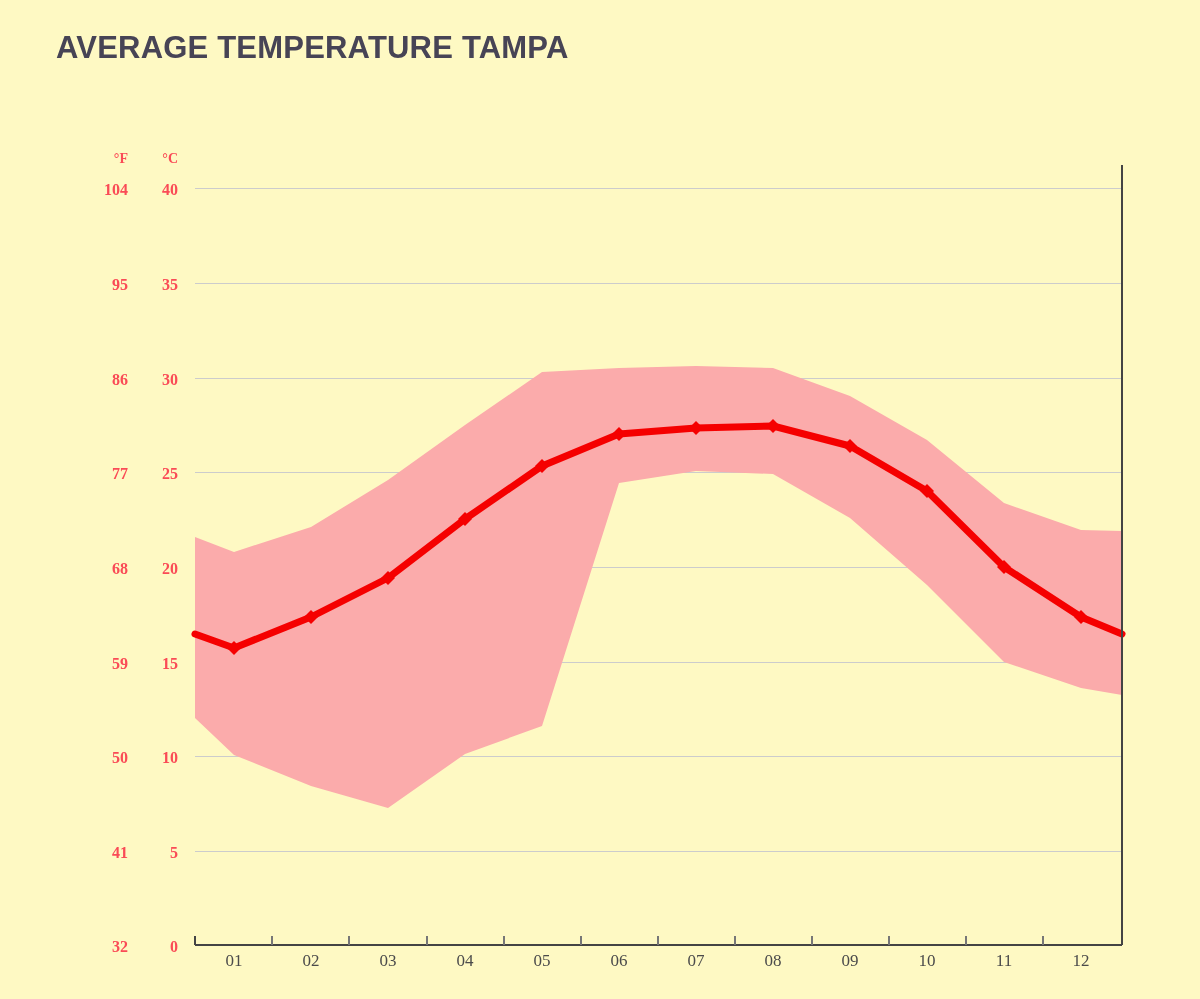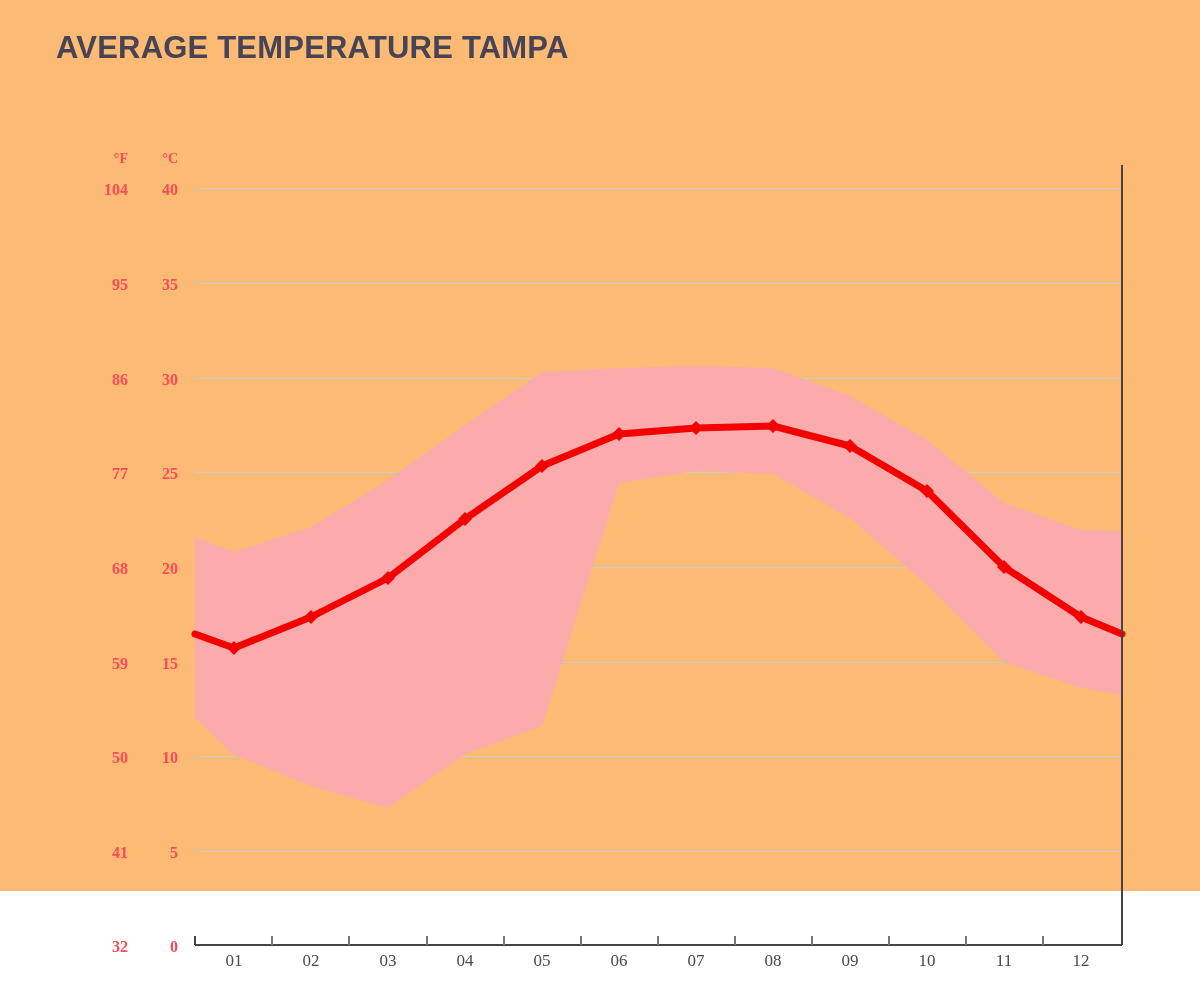--- a/index.html
+++ b/index.html
@@ -12,22 +12,22 @@
     height: 999px;
     position: relative;
     font-family: "Liberation Sans", sans-serif;
     overflow: hidden;
   }
 
   .chart-card {
     position: absolute;
     left: 0; top: 0;
     width: 1200px;
-    height: 891px;
-    background: #fdba74;
+    height: 999px;
+    background: #fef9c3;
   }
 
   .chart-title {
     position: absolute;
     left: 56px;
     top: 30px;
     font-family: "Liberation Sans", sans-serif;
     font-size: 31px;
     font-weight: bold;
     letter-spacing: 0.2px;

